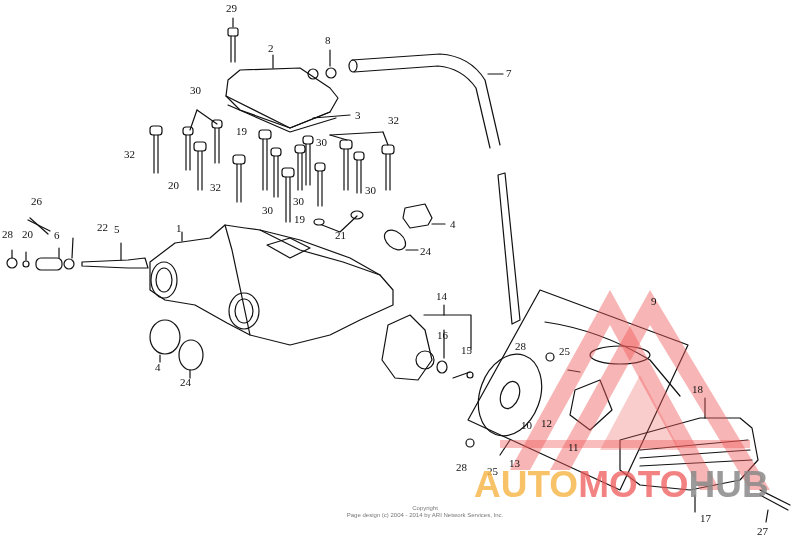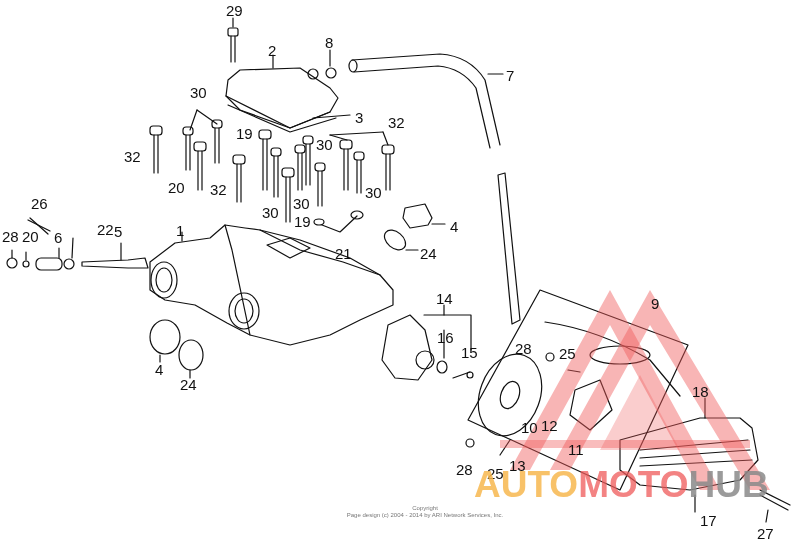--- a/index.html
+++ b/index.html
@@ -1,20 +1,20 @@
 <!DOCTYPE html>
 <html><head>
 <meta charset="utf-8">
 <style>
   html, body { margin:0; padding:0; background:#ffffff; }
   body { width:800px; height:547px; position:relative; overflow:hidden;
          font-family:"Liberation Sans", sans-serif; }
   #diagram { position:absolute; left:0; top:0; width:800px; height:547px; }
-  .callout { position:absolute; font-family:Liberation Sans, sans-serif;
-             font-size:15px; color:#111; line-height:1; white-space:nowrap; }
+  .callout { position:absolute; font-family:Liberation Serif, serif;
+             font-size:11px; color:#111; line-height:1; white-space:nowrap; }
   .copyright { position:absolute; left:300px; top:505px; width:250px; text-align:center;
                font-size:6px; line-height:7px; color:#777; font-family:"Liberation Sans", sans-serif; }
   .wm-text { position:absolute; left:474px; top:466px; font-family:"Liberation Sans", sans-serif;
              font-weight:bold; font-size:37px; letter-spacing:0px; line-height:1; white-space:nowrap; }
   .wm-a { color:#f7b84f; opacity:0.85; }
   .wm-b { color:#ef5a5a; opacity:0.75; }
   .wm-c { color:#8a8a8a; opacity:0.85; }
 </style>
 </head>
 <body>
@@ -234,21 +234,21 @@
     <span class="callout" style="left: 541px; top: 374px; margin-top: 44px;">12</span>
     <span class="callout" style="left: 509px; top: 458px; text-align: right;">13</span>
     <span class="callout" style="left: 436px; top: 291px;">14</span>
     <span class="callout" style="left: 461px; top: 345px;">15</span>
     <span class="callout" style="left: 437px; top: 330px;">16</span>
     <span class="callout" style="left: 700px; top: 513px;">17</span>
     <span class="callout" style="left: 692px; top: 384px;">18</span>
     <span class="callout" style="left: 236px; top: 126px;">19</span>
     <span class="callout" style="left: 294px; top: 214px;">19</span>
     <span class="callout" style="left: 22px; top: 229px;">20</span>
-    <span class="callout" style="left: 335px; top: 246px;">21</span>
+    <span class="callout" style="left: 335px; top: 230px;">21</span>
     <span class="callout" style="left: 68px; top: 222px; margin-left: 29px;">22</span>
     <span class="callout" style="left: 2px; top: 229px;">28</span>
     <span class="callout" style="left: 420px; top: 246px;">24</span>
     <span class="callout" style="left: 180px; top: 377px;">24</span>
     <span class="callout" style="left: 559px; top: 346px;">25</span>
     <span class="callout" style="left: 487px; top: 466px;">25</span>
     <span class="callout" style="left: 31px; top: 196px;">26</span>
     <span class="callout" style="left: 757px; top: 526px;">27</span>
     <span class="callout" style="left: 515px; top: 341px;">28</span>
     <span class="callout" style="left: 456px; top: 462px;">28</span>

